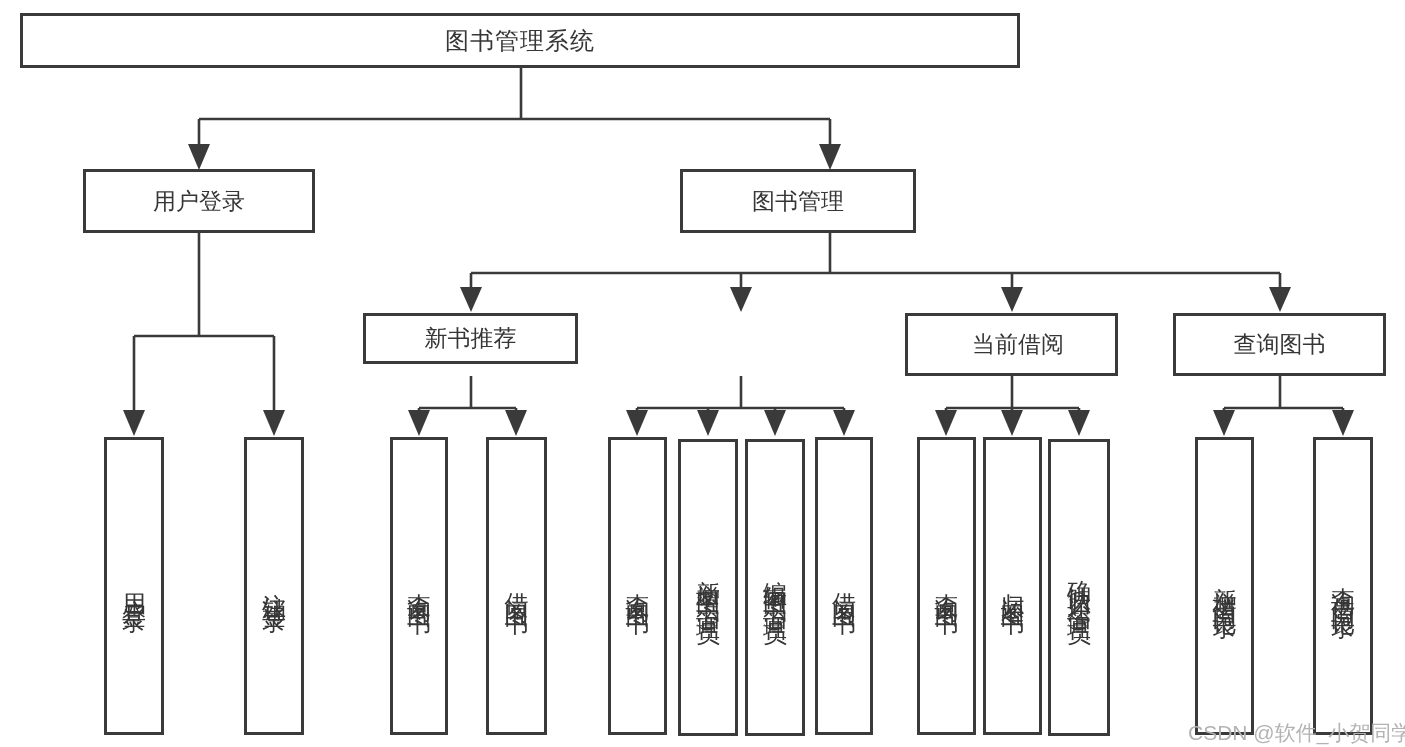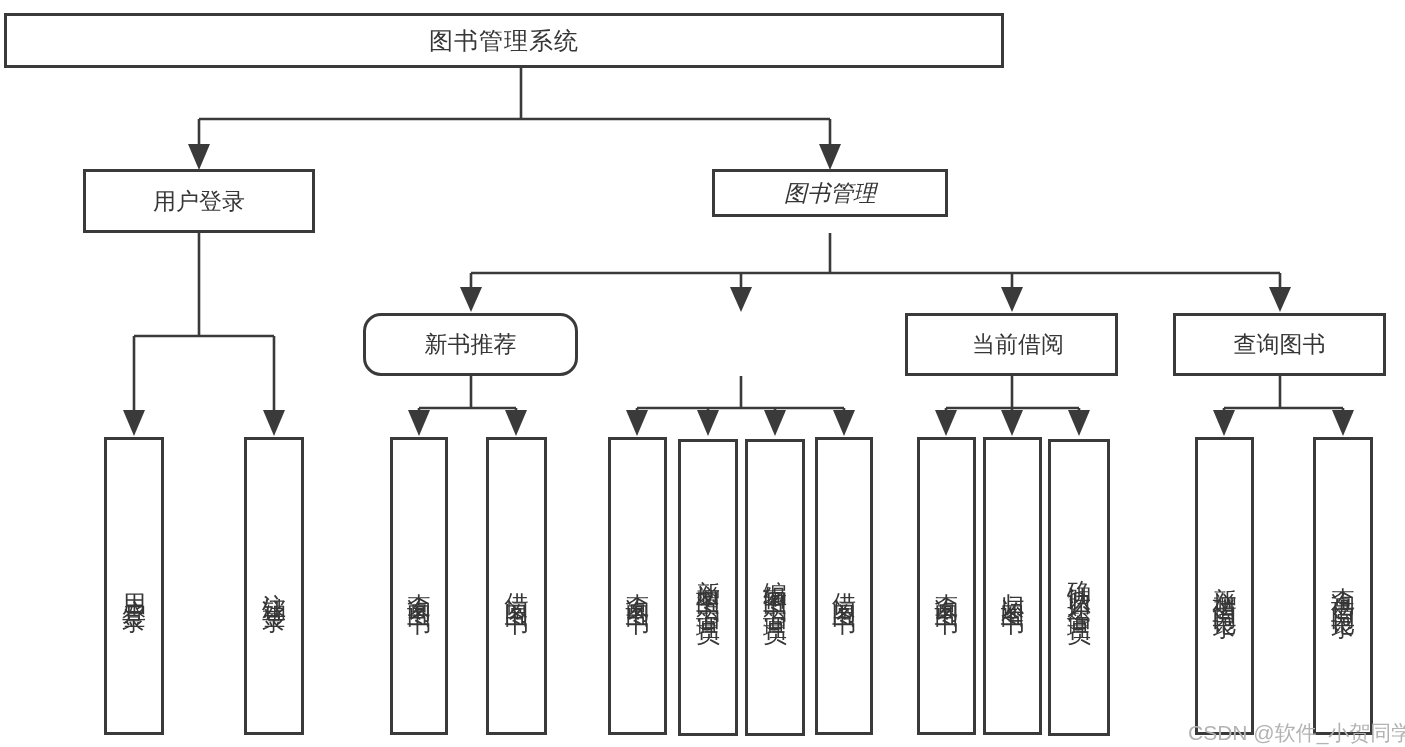--- a/index.html
+++ b/index.html
@@ -94,26 +94,26 @@
     <path d="M1012,376 V408 M946,408 H1079 M946,408 V414 M1012,408 V414 M1079,408 V414"></path>
     <polygon points="935,410 957,410 946,436"></polygon>
     <polygon points="1001,410 1023,410 1012,436"></polygon>
     <polygon points="1068,410 1090,410 1079,436"></polygon>
 
     <path d="M1280,376 V408 M1224,408 H1343 M1224,408 V414 M1343,408 V414"></path>
     <polygon points="1213,410 1235,410 1224,436"></polygon>
     <polygon points="1332,410 1354,410 1343,436"></polygon>
   </svg>
 
-  <div class="node h root" style="left:4px; top:13px; width:1000px; height:55px;">图书管理系统</div>
+  <div class="node h root" style="left:20px; top:13px; width:1000px; height:55px;">图书管理系统</div>
 
   <div class="node h" style="left:83px; top:169px; width:232px; height:64px;">用户登录</div>
-  <div class="node h" style="left:712px; top:169px; width:236px; height:48px;font-style:italic;">图书管理</div>
+  <div class="node h" style="left:680px; top:169px; width:236px; height:64px;">图书管理</div>
 
-  <div class="node h" style="left:363px; top:313px; width:215px; height:63px;border-radius:18px;">新书推荐</div>
+  <div class="node h" style="left:363px; top:313px; width:215px; height:51px;">新书推荐</div>
   <div class="node h" style="left:905px; top:313px; width:213px; height:63px;padding-left:13px;">当前借阅</div>
   <div class="node h" style="left:1173px; top:313px; width:213px; height:63px;">查询图书</div>
 
   <div class="node v" style="left:104px; top:437px; width:60px; height:298px;">用户登录</div>
   <div class="node v" style="left:244px; top:437px; width:60px; height:298px;">注销登录</div>
 
   <div class="node v" style="left:390px; top:437px; width:58px; height:298px;">查询图书</div>
   <div class="node v" style="left:486px; top:437px; width:61px; height:298px;">借阅图书</div>
 
   <div class="node v" style="left:608px; top:437px; width:59px; height:298px;">查询图书</div>

